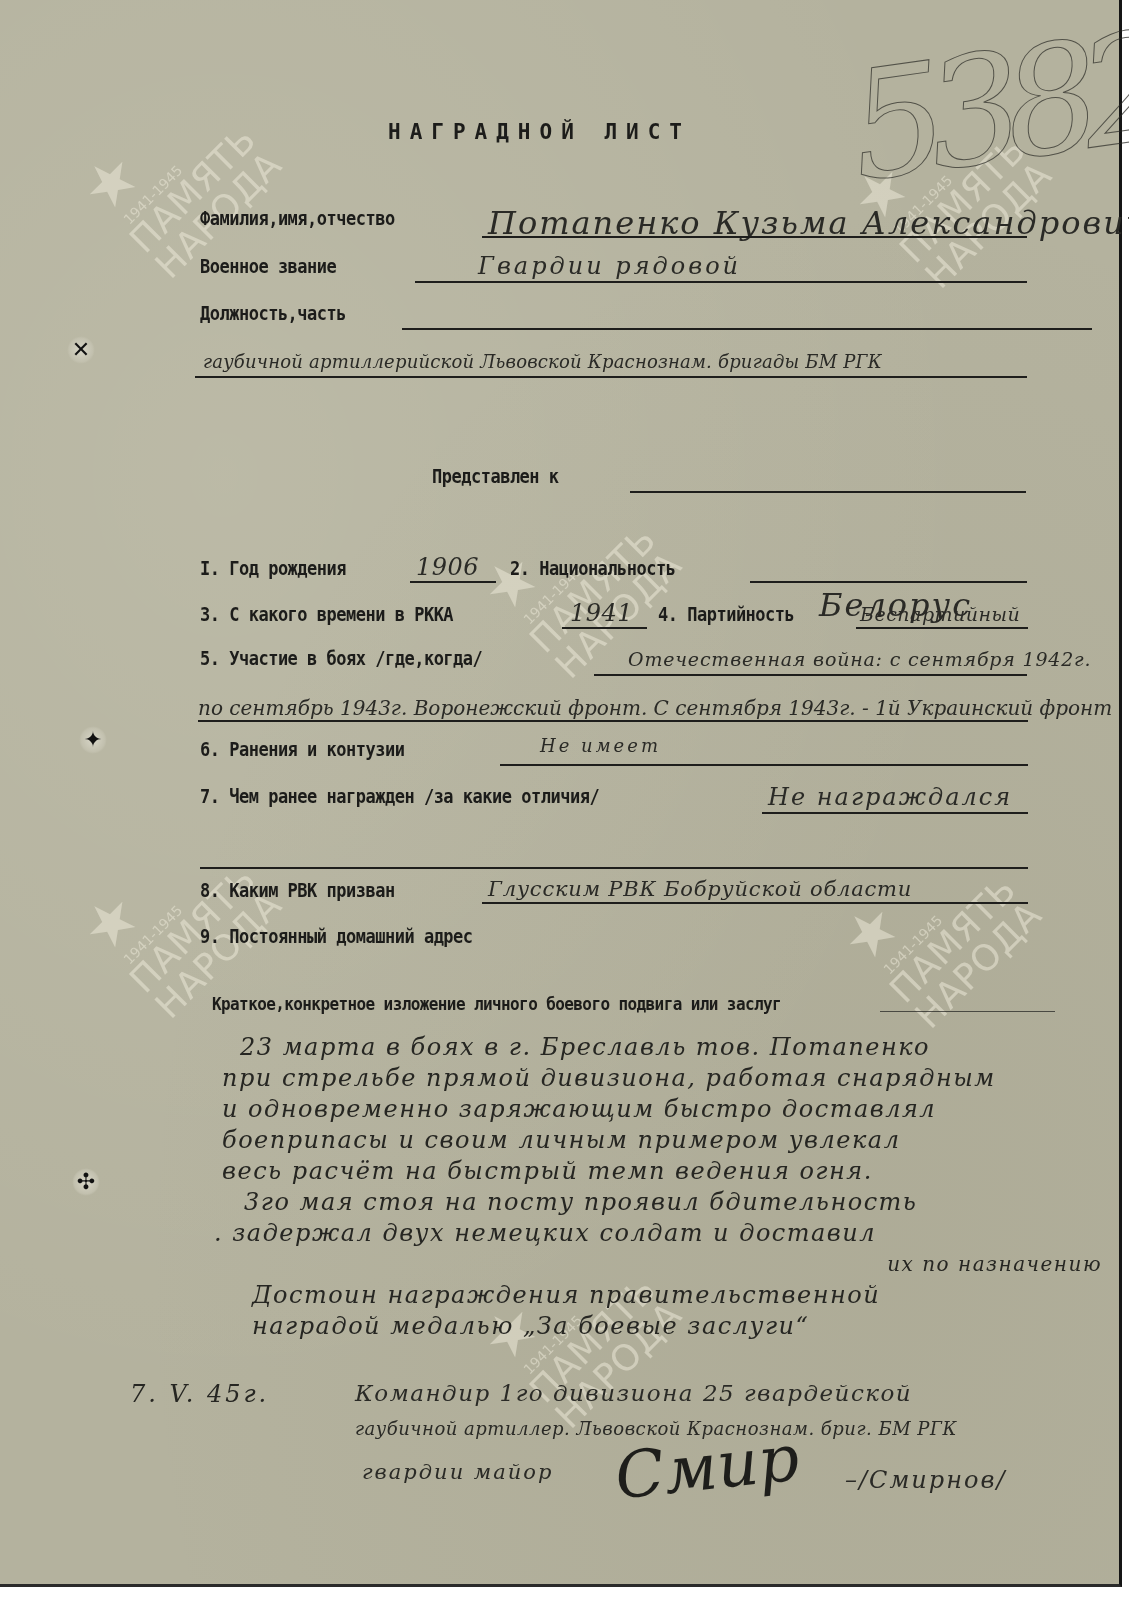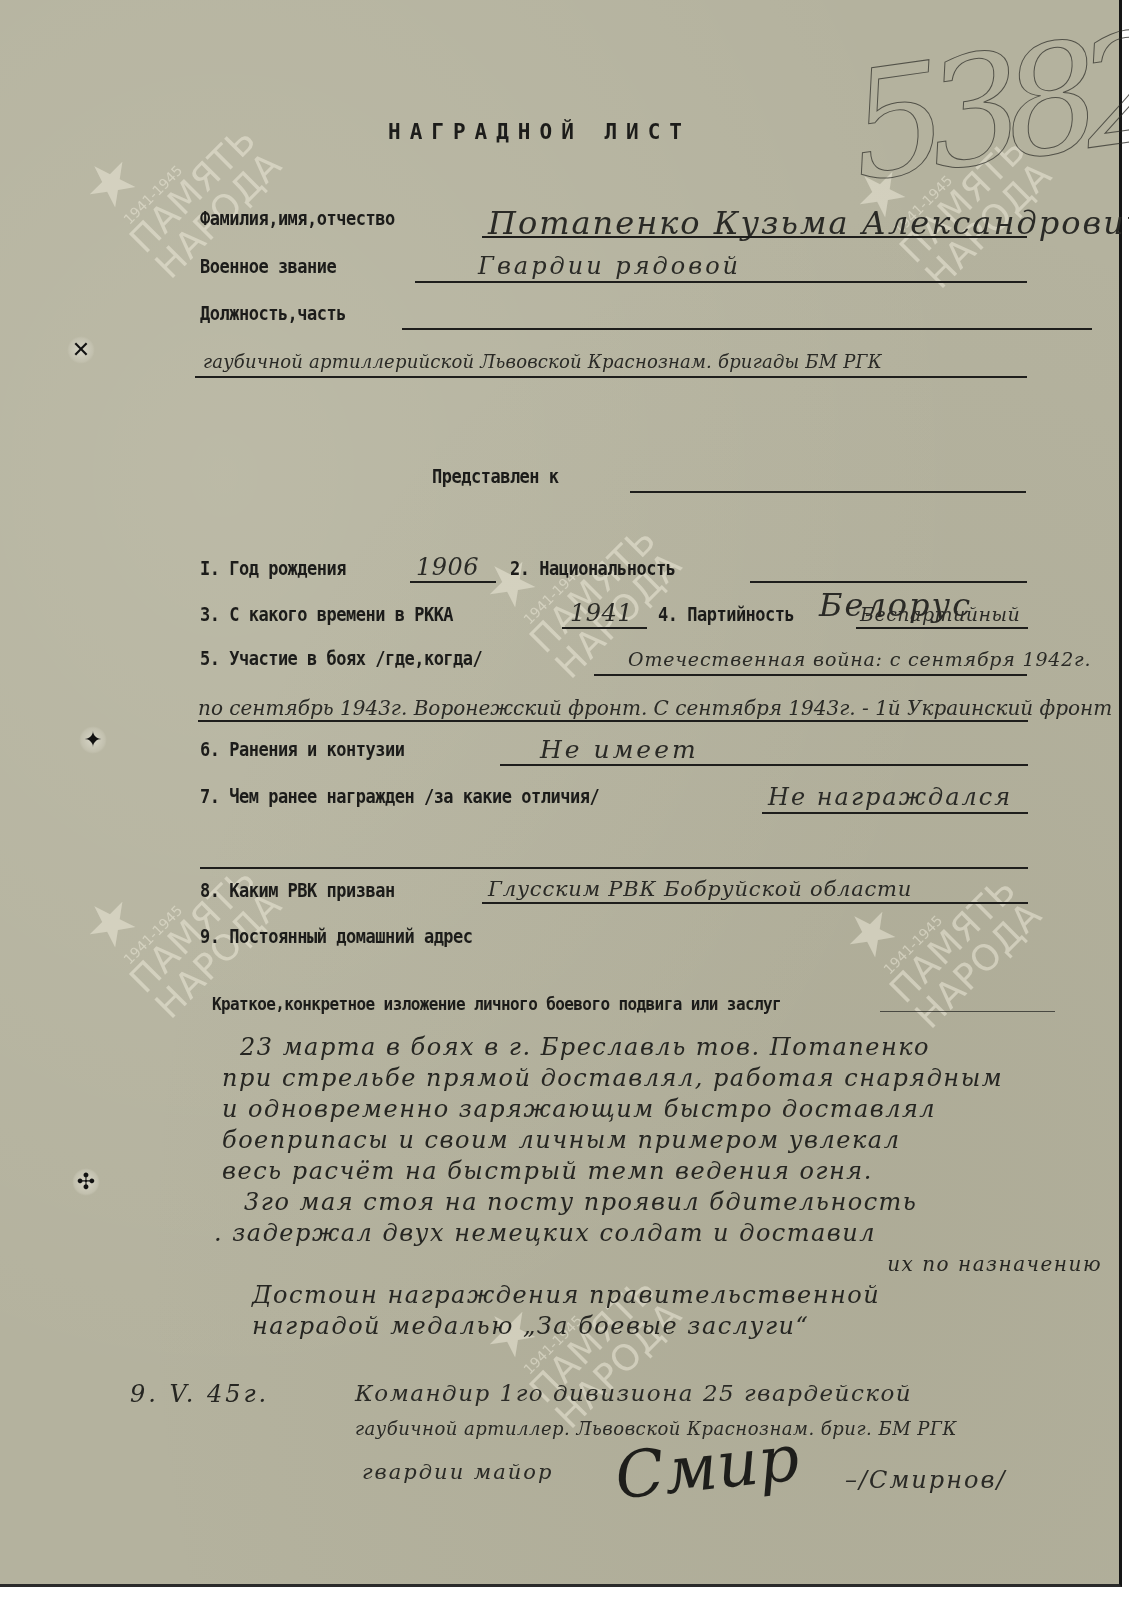--- a/index.html
+++ b/index.html
@@ -144,50 +144,50 @@
   <div class="hand" style="left:860px; top:603px; font-size:19px; letter-spacing:0.5px;">Беспартийный</div>
   <div class="ul" style="left:856px; top:627px; width:172px;"></div>
 
   <div class="typed" style="left:200px; top:650px;">5. Участие в боях /где,когда/</div>
   <div class="hand" style="left:596px; top:648px; font-size:19px; letter-spacing:0.8px;margin-left:32px;">Отечественная война: с сентября 1942г.</div>
   <div class="ul" style="left:594px; top:674px; width:433px;"></div>
   <div class="hand" style="left:198px; top:696px; font-size:20px; letter-spacing:0;">по сентябрь 1943г. Воронежский фронт. С сентября 1943г. - 1й Украинский фронт</div>
   <div class="ul" style="left:198px; top:720px; width:830px;"></div>
 
   <div class="typed" style="left:200px; top:741px;">6. Ранения и контузии</div>
-  <div class="hand" style="left:540px; top:735px; font-size:25px; letter-spacing:3px;">Не имеет</div>
+  <div class="hand" style="left:540px; top:735px; font-size:18px; letter-spacing:3px;">Не имеет</div>
   <div class="ul" style="left:500px; top:764px; width:528px;"></div>
 
   <div class="typed" style="left:200px; top:788px;">7. Чем ранее награжден /за какие отличия/</div>
   <div class="hand" style="left:768px; top:783px; font-size:24px; letter-spacing:2px;">Не награждался</div>
   <div class="ul" style="left:762px; top:812px; width:266px;"></div>
   <div class="ul" style="left:200px; top:867px; width:828px;"></div>
 
   <div class="typed" style="left:200px; top:882px;">8. Каким РВК призван</div>
   <div class="hand" style="left:488px; top:877px; font-size:21px; letter-spacing:0.8px;">Глусским РВК Бобруйской области</div>
   <div class="ul" style="left:482px; top:902px; width:546px;"></div>
 
   <div class="typed" style="left:200px; top:928px;">9. Постоянный домашний адрес</div>
   <div class="hand" style="left:600px; top:925px; font-size:22px;"></div>
   <div class="ul" style="left:880px; top:1011px; width:175px; height:1px; opacity:0.7;"></div>
 
   <div class="typed" style="left:212px; top:996px; font-size:16px; letter-spacing:-0.6px;">Краткое,конкретное изложение личного боевого подвига или заслуг</div>
 
   <div class="hand-block">
     <div style="padding-left:18px;">23 марта      в боях в г. Бреславль тов. Потапенко</div>
-    <div>при стрельбе прямой доставлял, работая снарядным</div>
+    <div>при стрельбе прямой дивизиона, работая снарядным</div>
     <div>и одновременно заряжающим быстро доставлял</div>
     <div>боеприпасы и своим личным примером увлекал</div>
     <div>весь расчёт на быстрый темп ведения огня.</div>
     <div style="padding-left:22px;">   3го мая стоя на посту проявил бдительность</div>
     <div style="margin-left:-8px;">. задержал двух немецких солдат и доставил</div>
     <div style="font-size:20px;text-align:right;">их по назначению</div>
     <div style="padding-left:30px;">   Достоин награждения правительственной</div>
     <div style="padding-left:30px;">наградой медалью „За боевые заслуги“</div>
   </div>
 
-  <div class="date-left">9. V. 45г.</div>
+  <div class="date-left">7. V. 45г.</div>
   <div class="hand" style="left:355px; top:1380px; font-size:23px; letter-spacing:1.5px;">Командир 1го дивизиона 25 гвардейской</div>
   <div class="hand" style="left:355px; top:1418px; font-size:18px; letter-spacing:0.5px;">гаубичной артиллер. Львовской Краснознам. бриг. БМ РГК</div>
   <div class="hand" style="left:362px; top:1460px; font-size:21px; letter-spacing:2px;">гвардии майор</div>
   <div class="signature">Смир</div>
   <div class="hand" style="left:845px; top:1466px; font-size:24px; letter-spacing:2px;">–/Смирнов/</div>
 </div>
 
 </body></html>

